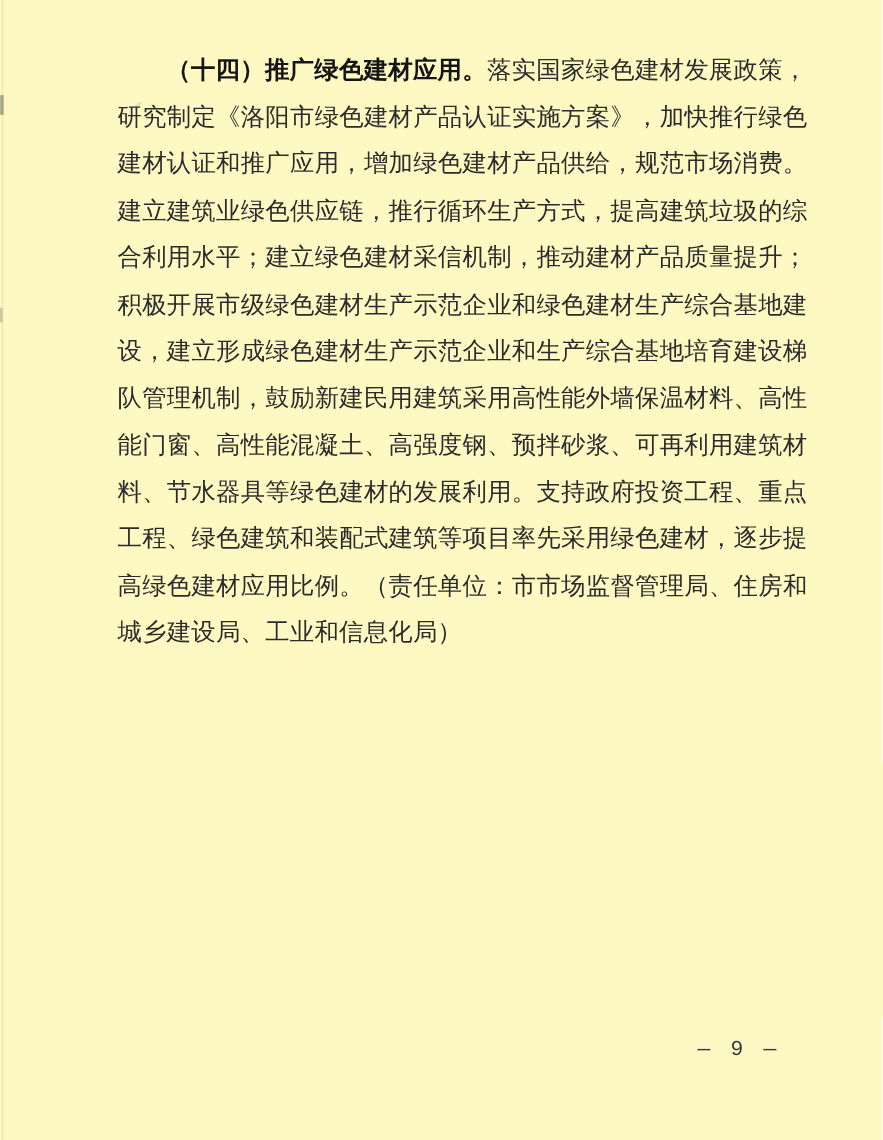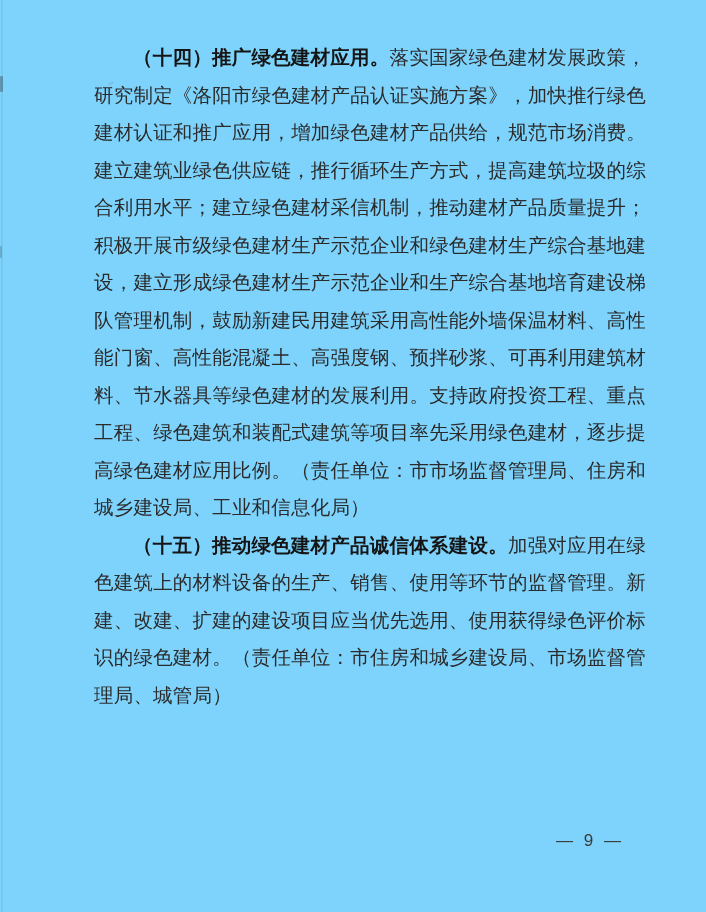--- a/index.html
+++ b/index.html
@@ -4,23 +4,23 @@
 <style>
   html, body {
     margin: 0;
     padding: 0;
     background: #ffffff;
   }
   .page {
     position: relative;
     width: 706px;
     height: 912px;
-    background: #7dd3fc;
+    background: #fef9c3;
     overflow: hidden;
-    font-family: Liberation Sans, sans-serif;
+    font-family: Liberation Mono, monospace;
     color: #2b2b2b;
   }
   
   .scan-edge {
     position: absolute;
     left: 1px; top: 0;
     width: 2px; height: 100%;
     background: rgba(0,0,0,0.05);
   }
   .scan-mark-1 {
@@ -85,20 +85,19 @@
 
   <div class="scan-edge"></div>
   <div class="scan-mark-1"></div>
   <div class="scan-mark-2"></div>
   <div class="scan-smudge"></div>
 
   <div class="content">
 
     <p class="para"><span class="para-heading">（十四）推广绿色建材应用。</span><span class="para-body">落实国家绿色建材发展政策，研究制定《洛阳市绿色建材产品认证实施方案》，加快推行绿色建材认证和推广应用，增加绿色建材产品供给，规范市场消费。建立建筑业绿色供应链，推行循环生产方式，提高建筑垃圾的综合利用水平；建立绿色建材采信机制，推动建材产品质量提升；积极开展市级绿色建材生产示范企业和绿色建材生产综合基地建设，建立形成绿色建材生产示范企业和生产综合基地培育建设梯队管理机制，鼓励新建民用建筑采用高性能外墙保温材料、高性能门窗、高性能混凝土、高强度钢、预拌砂浆、可再利用建筑材料、节水器具等绿色建材的发展利用。支持政府投资工程、重点工程、绿色建筑和装配式建筑等项目率先采用绿色建材，逐步提高绿色建材应用比例。</span><span class="para-resp">（责任单位：市市场监督管理局、住房和城乡建设局、工业和信息化局）</span></p>
 
-    <p class="para"><span class="para-heading">（十五）推动绿色建材产品诚信体系建设。</span><span class="para-body">加强对应用在绿色建筑上的材料设备的生产、销售、使用等环节的监督管理。新建、改建、扩建的建设项目应当优先选用、使用获得绿色评价标识的绿色建材。</span><span class="para-resp">（责任单位：市住房和城乡建设局、市场监督管理局、城管局）</span></p>
 
 
   </div>
 
   <div class="page-number">— 9 —</div>
 
 </div>
 
 </body></html>

